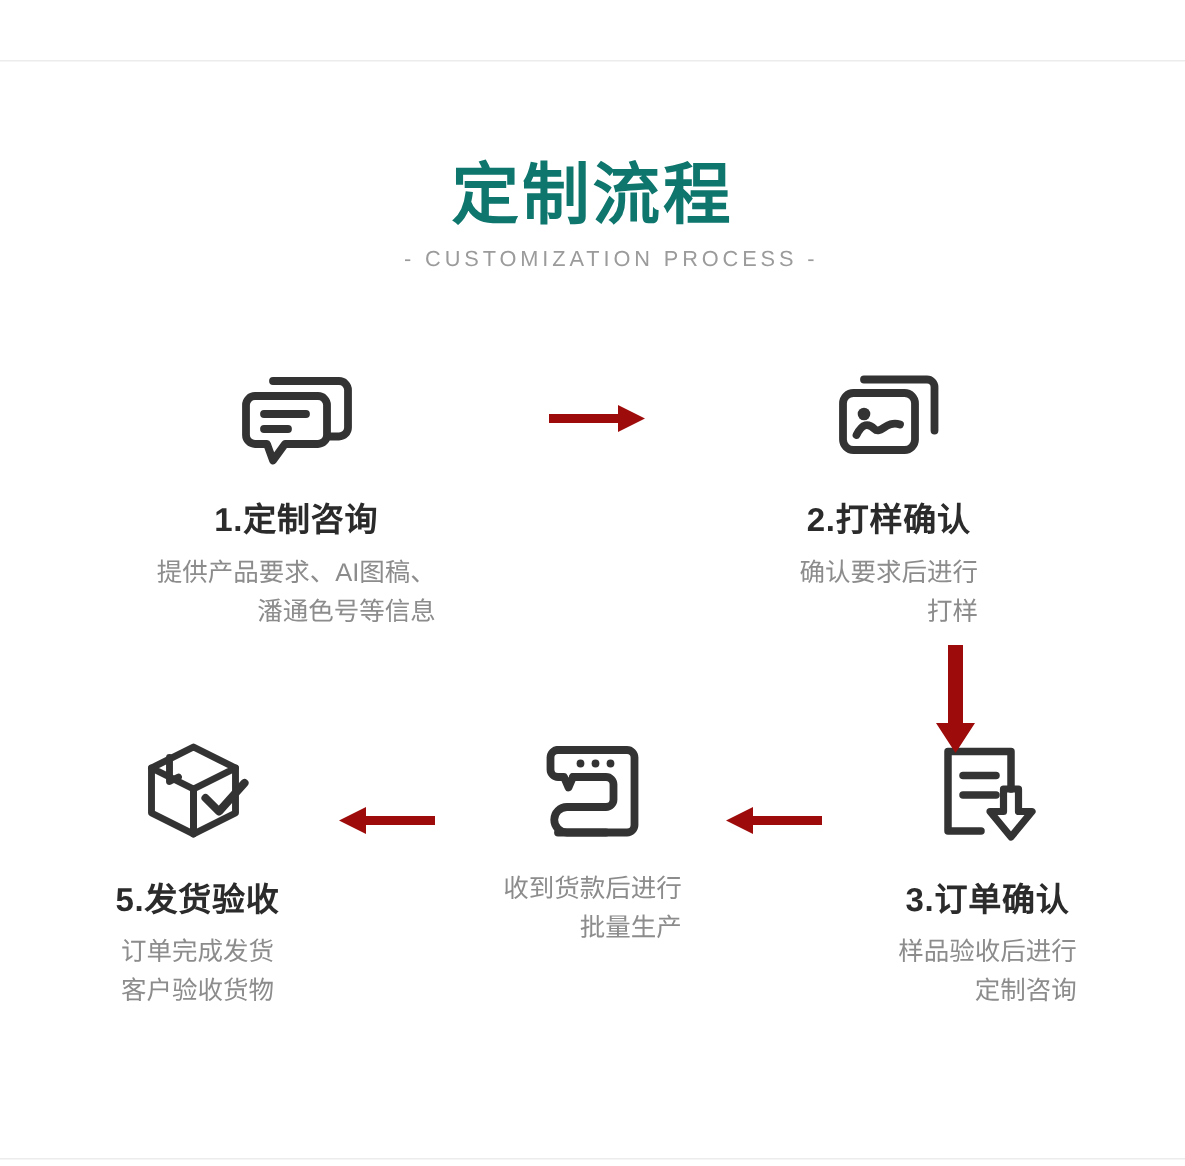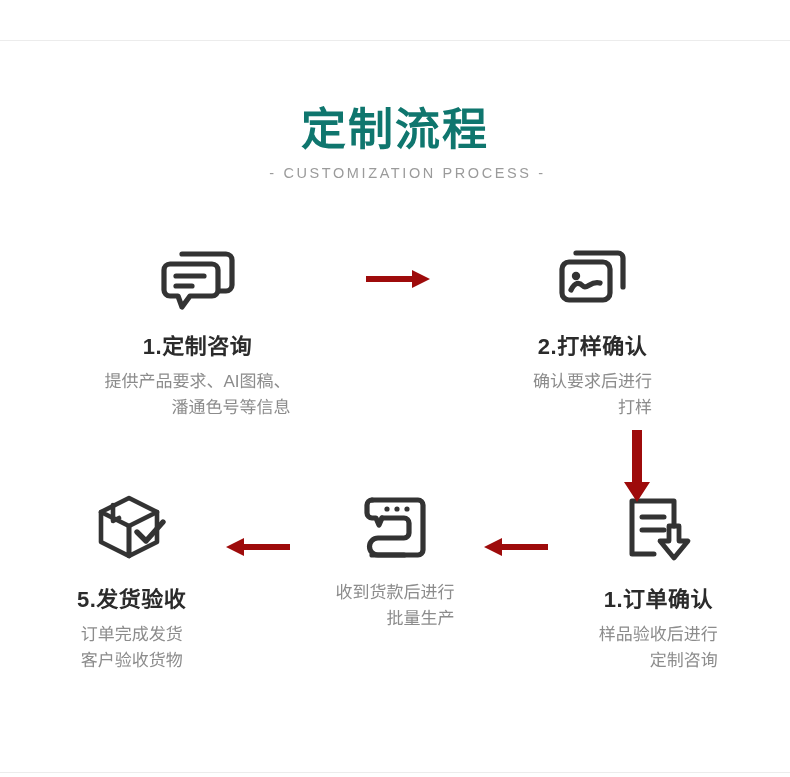--- a/index.html
+++ b/index.html
@@ -188,21 +188,21 @@
 
     <div class="cell">
       <div class="icon-wrap">
         <svg width="68" height="70" viewBox="0 0 68 70" fill="none" stroke="#333333" stroke-width="5" stroke-linecap="round" stroke-linejoin="round">
           <path d="M50 33 V8 H8 V61 H30"></path>
           <path d="M18 24 H40"></path>
           <path d="M18 37 H40"></path>
           <path d="M45 33 V48 H36 L50 65 L64 48 H55 V33 Z" stroke-width="4.8" stroke-linejoin="round"></path>
         </svg>
       </div>
-      <div class="step-title">1.订单确认</div>
+      <div class="step-title">3.订单确认</div>
       <div class="step-desc">样品验收后进行
 定制咨询</div>
     </div>
   </div>
 
   <div class="arrow arrow-top-right">
     <svg width="64" height="26" viewBox="0 0 64 26">
       <path d="M0 10 H46 V4 L64 13 L46 22 V16 H0 Z" fill="#9e0b0b"></path>
     </svg>
   </div>

